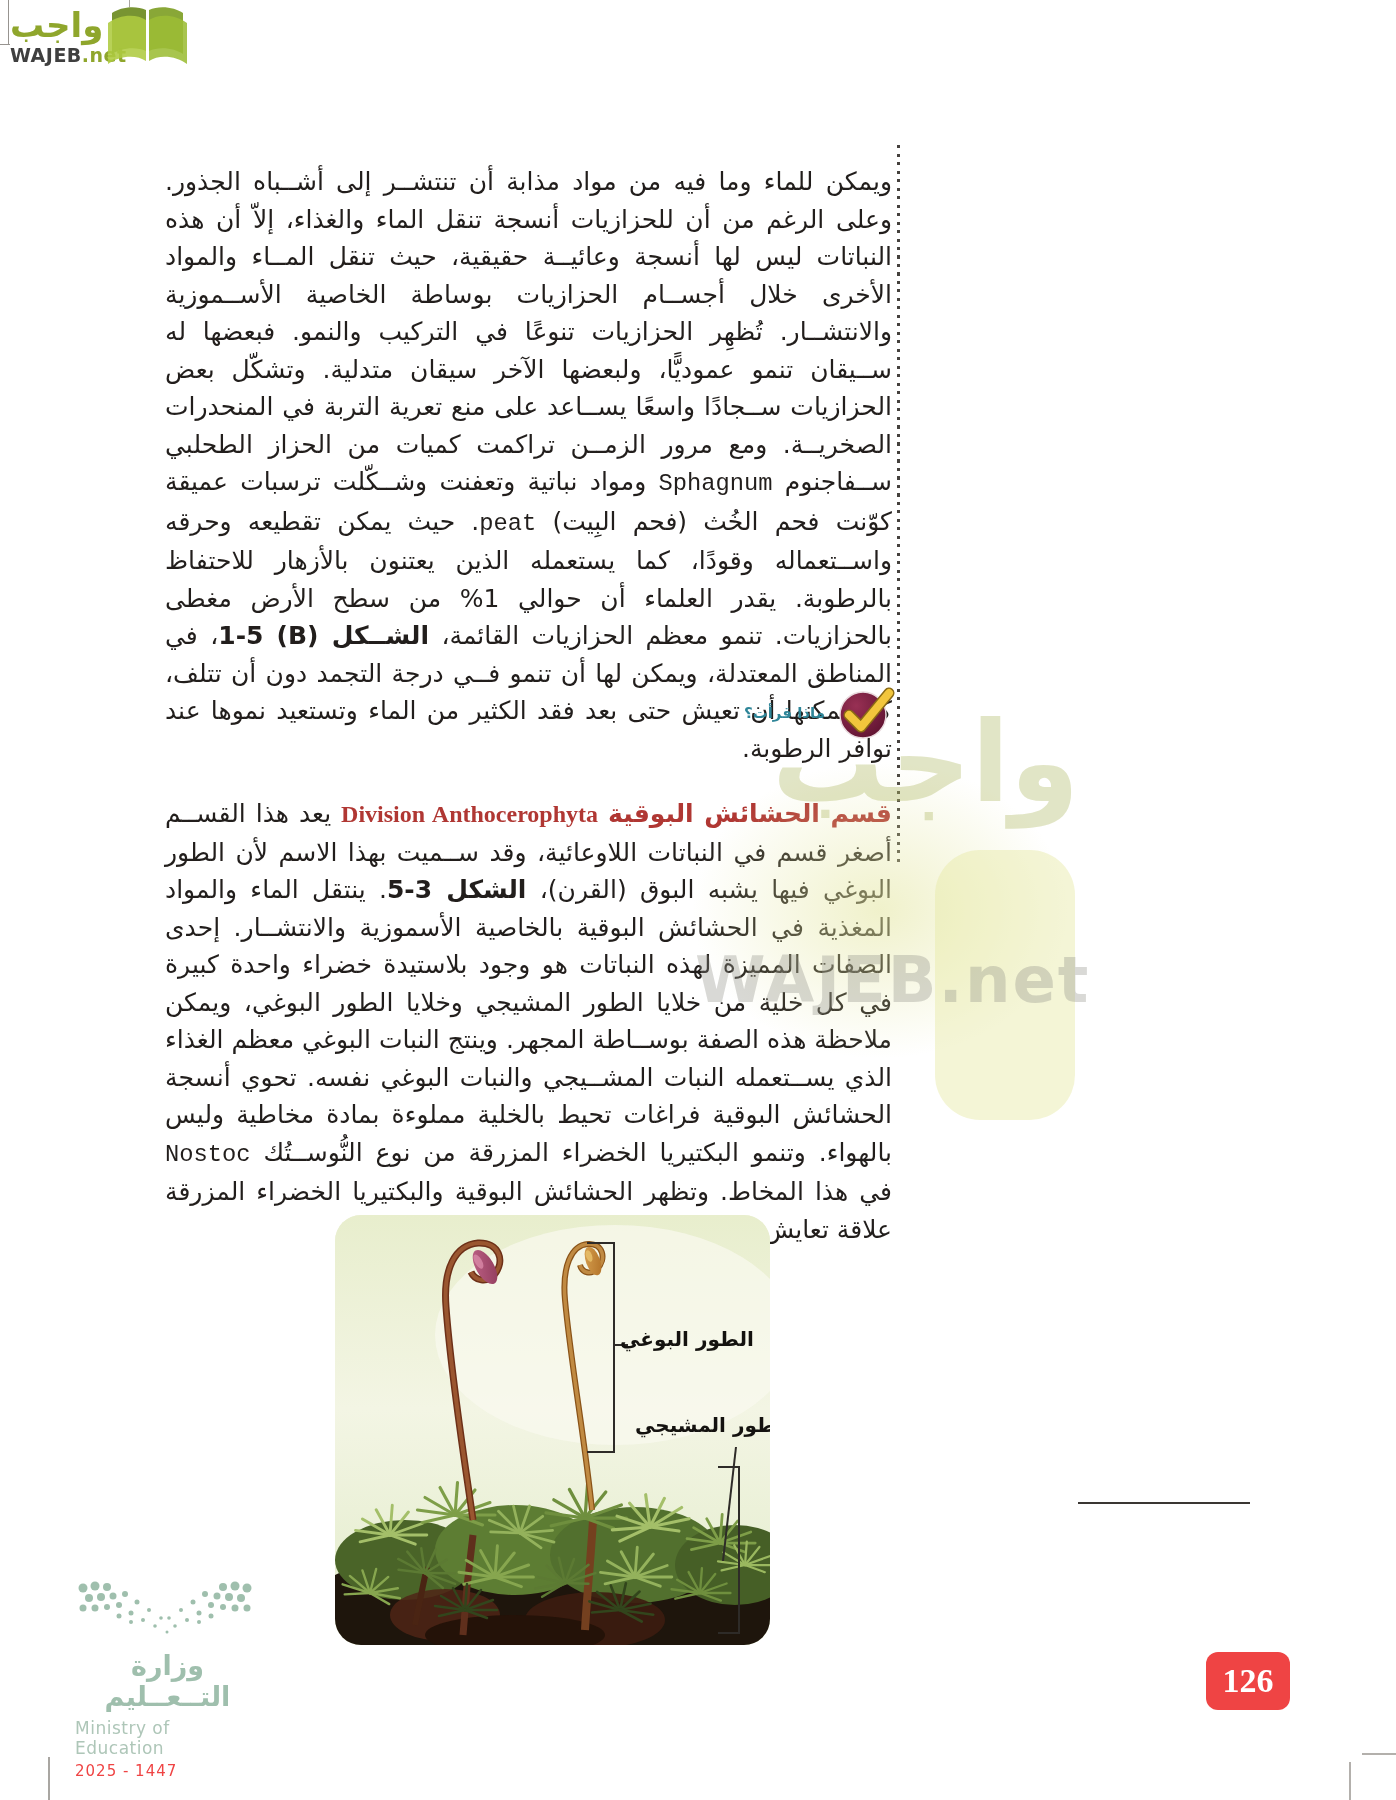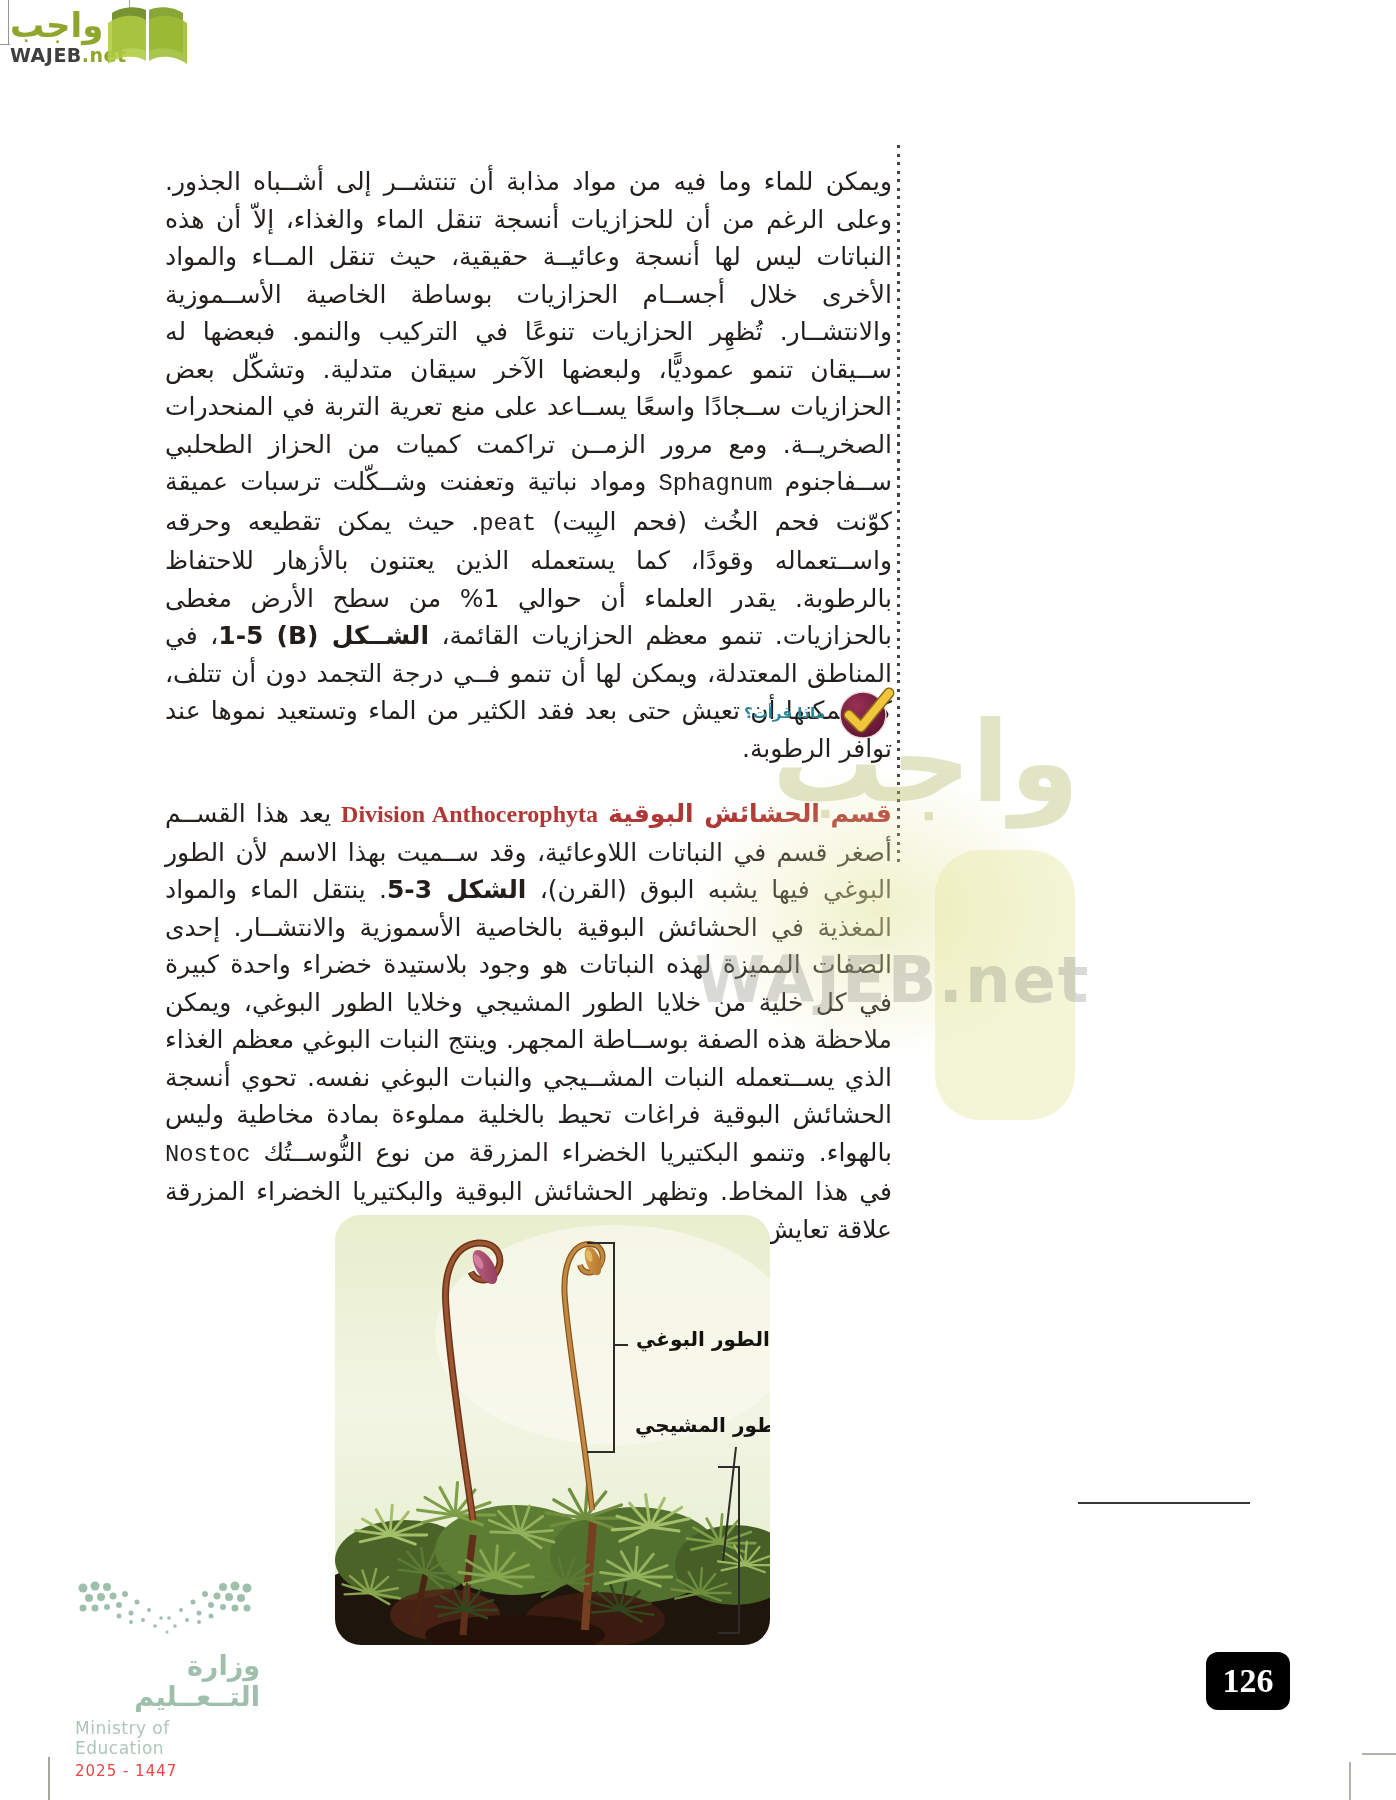--- a/index.html
+++ b/index.html
@@ -54,39 +54,39 @@
     background:rgba(230,232,165,.45);}
   .wm-latin{left:695px;top:948px;font-size:64px;font-weight:bold;color:#8d8d85;opacity:.33;letter-spacing:2px;line-height:1;}
   
   .photo{
     position:absolute;left:335px;top:1215px;width:435px;height:430px;
     border-radius:26px;overflow:hidden;background:#eef2da;
   }
   .photo-label{
     position:absolute;direction:rtl;font-size:20px;font-weight:600;color:#14120f;white-space:nowrap;
   }
-  .lbl-sporo{left:301px;top:112px;}
+  .lbl-sporo{left:285px;top:112px;}
   .lbl-gameto{left:300px;top:198px;}
   
   .caption{
     position:absolute;left:985px;top:1398px;width:272px;
     direction:rtl;text-align:justify;font-size:22px;line-height:36px;color:#2a2624;
   }
   .cap-bullet{display:inline-block;width:13px;height:13px;background:#76a345;margin-left:9px;vertical-align:baseline;}
   .caption-rule{position:absolute;left:1078px;top:1502px;width:172px;height:0;border-top:2px solid #3a3633;}
   
   .ministry{position:absolute;left:75px;top:1578px;width:185px;color:#9fbfad;}
   .ministry-dots{display:block;}
-  .ministry-ar{display:block;font-size:27px;font-weight:bold;color:#9fbfad;margin-top:14px;letter-spacing:1px;direction:rtl;text-align:right;}
+  .ministry-ar{display:block;font-size:27px;font-weight:bold;color:#9fbfad;margin-top:14px;letter-spacing:1px;direction:rtl;text-align:center;}
   .ministry-en{display:block;font-size:17px;color:#aec6b8;margin-top:6px;letter-spacing:.5px;}
   .ministry-years{display:block;font-size:15px;color:#ef4444;margin-top:4px;letter-spacing:1px;}
   
   .page-num{
     position:absolute;left:1206px;top:1652px;width:84px;height:58px;
-    background:#000000;border-radius:12px;color:#fff;
+    background:#ef4444;border-radius:12px;color:#fff;
     font-family:"Liberation Serif",serif;font-weight:bold;font-size:34px;
     display:flex;align-items:center;justify-content:center;
   }
   b{font-weight:bold;}
 </style>
 </head>
 <body>
 
 <div id="page">
 

